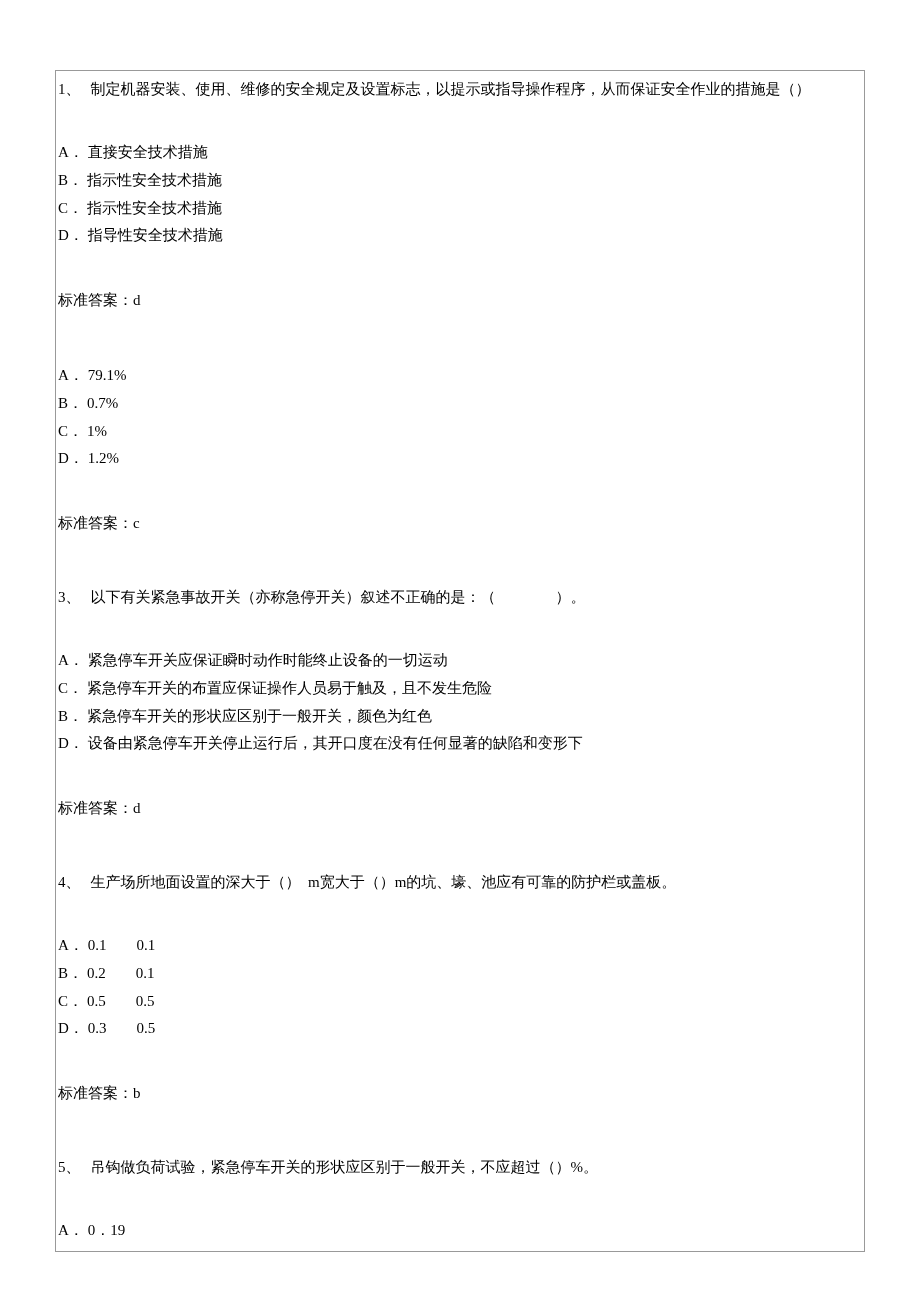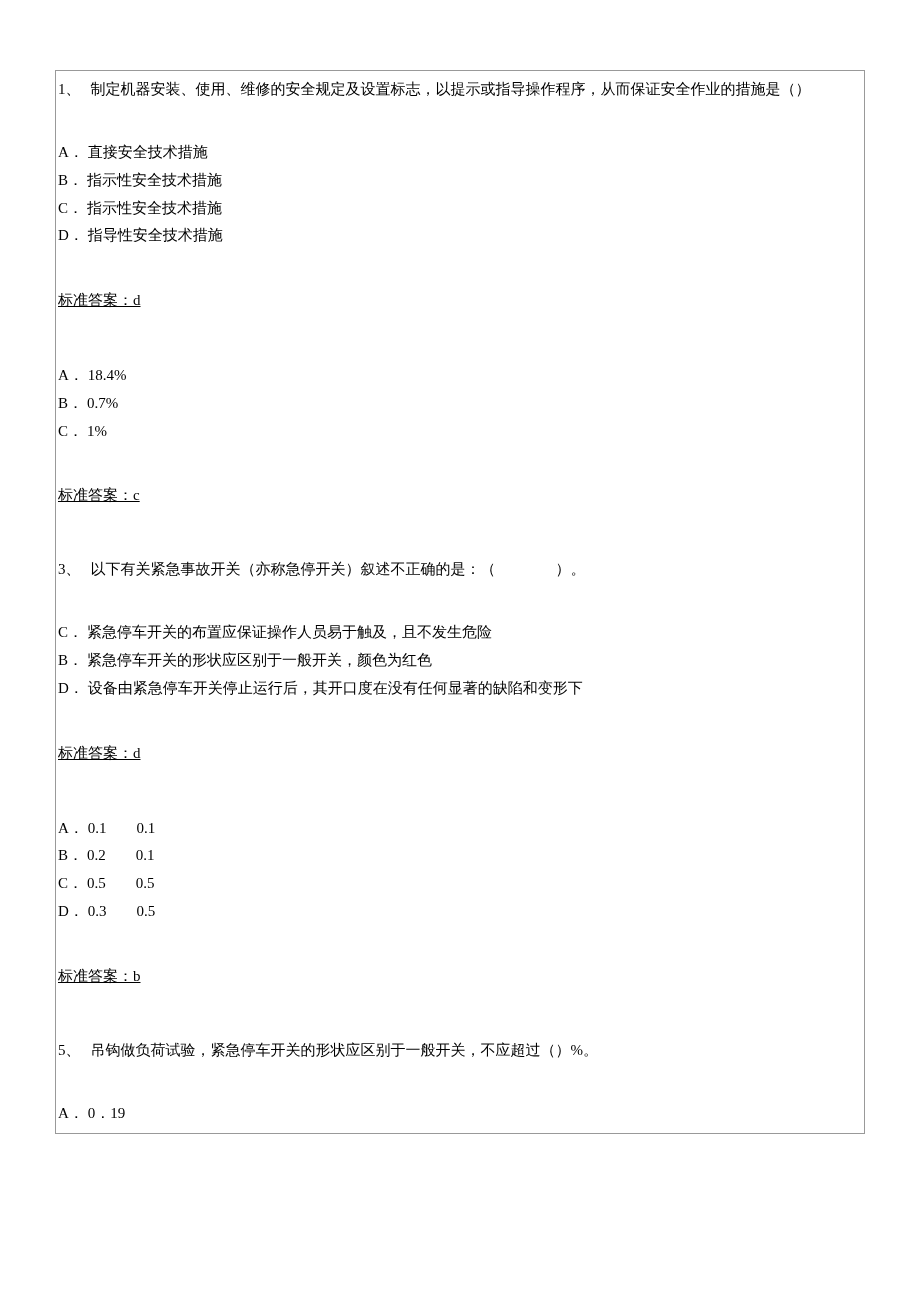--- a/index.html
+++ b/index.html
@@ -30,21 +30,20 @@
       line-height: 1.6;
     }
     .options {
       margin-bottom: 38px;
     }
     .option-line {
       line-height: 1.85;
     }
     .answer-line {
       line-height: 1.6;
-      text-decoration: underline;
     }
     .opt-letter {
       display: inline-block;
       min-width: 20px;
     }
     .opt-text {
       margin-left: 4px;
     }
     .q-num {
       display: inline-block;
@@ -69,44 +68,49 @@
       <div class="option-line"><span class="opt-letter">C．</span><span class="opt-text">指示性安全技术措施</span></div>
       <div class="option-line"><span class="opt-letter">D．</span><span class="opt-text">指导性安全技术措施</span></div>
     </div>
     <div class="answer-line">
       <span>标准答案：</span><span>d</span>
     </div>
   </div>
 
   <div class="question-block">
     <div class="options">
-      <div class="option-line"><span class="opt-letter">A．</span><span class="opt-text">18.4%</span></div>
+      <div class="option-line"><span class="opt-letter">A．</span><span class="opt-text">79.1%</span></div>
       <div class="option-line"><span class="opt-letter">B．</span><span class="opt-text">0.7%</span></div>
       <div class="option-line"><span class="opt-letter">C．</span><span class="opt-text">1%</span></div>
+      <div class="option-line"><span class="opt-letter">D．</span><span class="opt-text">1.2%</span></div>
     </div>
     <div class="answer-line">
       <span>标准答案：</span><span>c</span>
     </div>
   </div>
 
   <div class="question-block">
     <div class="question-text">
       <span class="q-num">3、</span><span class="q-body">以下有关紧急事故开关（亦称急停开关）叙述不正确的是：（　　　　）。</span>
     </div>
     <div class="options">
+      <div class="option-line"><span class="opt-letter">A．</span><span class="opt-text">紧急停车开关应保证瞬时动作时能终止设备的一切运动</span></div>
       <div class="option-line"><span class="opt-letter">C．</span><span class="opt-text">紧急停车开关的布置应保证操作人员易于触及，且不发生危险</span></div>
       <div class="option-line"><span class="opt-letter">B．</span><span class="opt-text">紧急停车开关的形状应区别于一般开关，颜色为红色</span></div>
       <div class="option-line"><span class="opt-letter">D．</span><span class="opt-text">设备由紧急停车开关停止运行后，其开口度在没有任何显著的缺陷和变形下</span></div>
     </div>
     <div class="answer-line">
       <span>标准答案：</span><span>d</span>
     </div>
   </div>
 
   <div class="question-block">
+    <div class="question-text">
+      <span class="q-num">4、</span><span class="q-body">生产场所地面设置的深大于（）&nbsp; m宽大于（）m的坑、壕、池应有可靠的防护栏或盖板。</span>
+    </div>
     <div class="options">
       <div class="option-line"><span class="opt-letter">A．</span><span class="opt-text">0.1　　0.1</span></div>
       <div class="option-line"><span class="opt-letter">B．</span><span class="opt-text">0.2　　0.1</span></div>
       <div class="option-line"><span class="opt-letter">C．</span><span class="opt-text">0.5　　0.5</span></div>
       <div class="option-line"><span class="opt-letter">D．</span><span class="opt-text">0.3　　0.5</span></div>
     </div>
     <div class="answer-line">
       <span>标准答案：</span><span>b</span>
     </div>
   </div>

